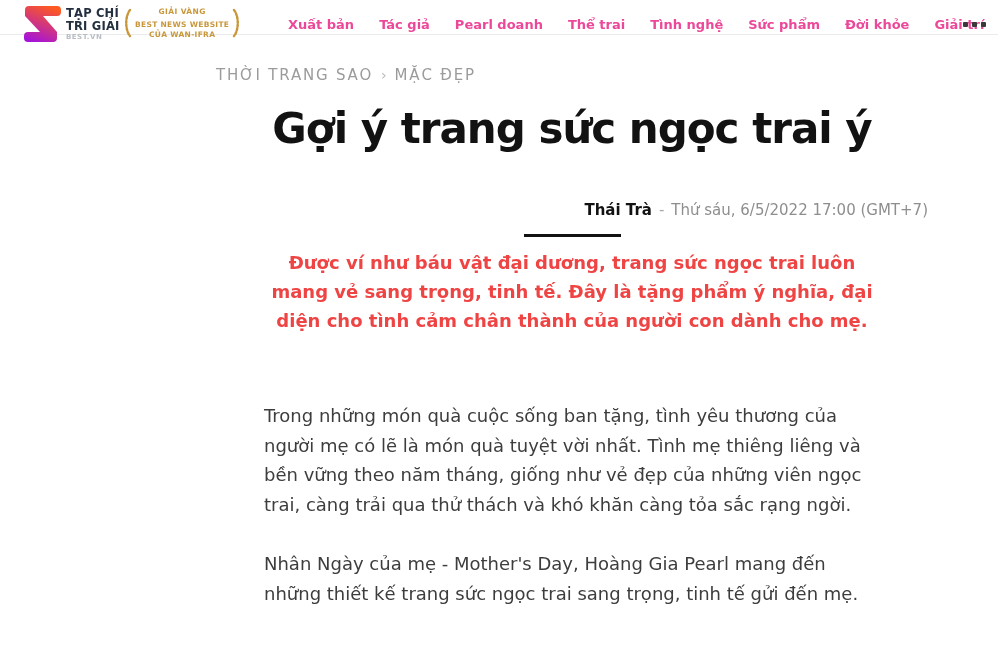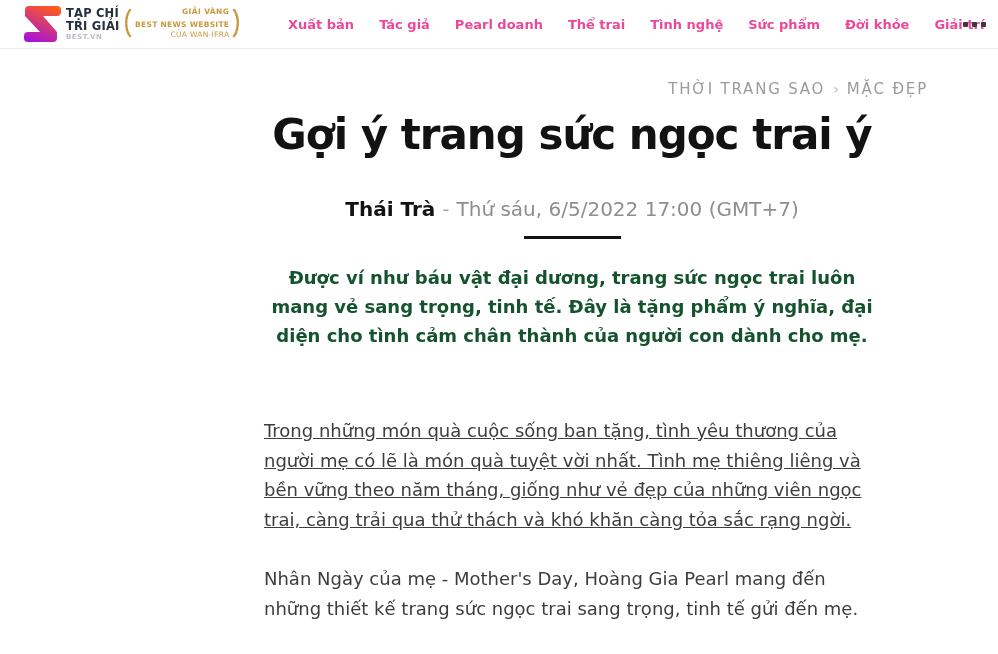--- a/index.html
+++ b/index.html
@@ -2,21 +2,21 @@
 <html lang="vi"><head>
 <meta charset="utf-8">
 <style>
   * { margin: 0; padding: 0; box-sizing: border-box; }
   html, body { width: 998px; height: 654px; overflow: hidden; background: #ffffff; }
   body { font-family: "DejaVu Sans", "Liberation Sans", sans-serif; }
 
   
   .header {
     position: relative;
-    height: 49px;
+    height: 35px;
     background: #ffffff;
     border-bottom: 1px solid #ebebeb;
     padding-left: 44px;
   }
   .logo {
     position: absolute;
     left: 24px; top: 5px;
     display: flex;
     align-items: center;
     cursor: pointer;
@@ -37,24 +37,24 @@
     letter-spacing: 0.5px;
     margin-top: 2px;
   }
   .award {
     position: absolute;
     left: 122px; top: 8px;
     display: flex;
     align-items: center;
     gap: 3px;
   }
-  .award-text { text-align: right; line-height: 1; }
+  .award-text { text-align: center; line-height: 1; }
   .award-text .a1 { font-size: 7.5px; font-weight: 700; color: #c9973b; letter-spacing: 0.4px; }
   .award-text .a2 { font-size: 7.5px; font-weight: 700; color: #c9973b; letter-spacing: 0.3px; margin-top: 5px; }
-  .award-text .a3 { font-size: 7.5px; font-weight: 400; color: #c9973b; letter-spacing: 0.3px; margin-top: 3px; }
+  .award-text .a3 { font-size: 7.5px; font-weight: 700; color: #c9973b; letter-spacing: 0.3px; margin-top: 3px; }
   .laurel { width: 10px; height: 30px; }
 
   .nav {
     position: absolute;
     left: 288px; top: 0;
     height: 48px;
     display: flex;
     align-items: center;
     gap: 25px;
   }
@@ -83,77 +83,77 @@
     display: block;
   }
 
   
   .article {
     width: 712px;
     margin-left: 216px;
   }
   .breadcrumb {
     padding-top: 31px;
-    text-align: right;
+    text-align: left;
     font-size: 15px;
     letter-spacing: 1.8px;
     color: #9b9b9b;
     text-transform: uppercase;
   }
   .breadcrumb a { color: #9b9b9b; text-decoration: none; cursor: pointer; }
   .breadcrumb .sep { color: #b9b9b9; margin: 0 8px; font-size: 14px; letter-spacing: 0; }
 
   .title {
-    margin-top: 8px;
+    margin-top: 16px;
     text-align: center;
     font-size: 42px;
     line-height: 58px;
     font-weight: 800;
     letter-spacing: -1px;
     color: #121212;
   }
   .title span { display: block; }
 
   .byline {
-    margin-top: 33px;
-    text-align: center;
-    font-size: 20px;
+    margin-top: 43px;
+    text-align: right;
+    font-size: 15px;
     color: #8e8e8e;
   }
   .byline .author { color: #121212; font-weight: 700; cursor: pointer; }
   .byline .dash { margin: 0 7px; color: #a9a9a9; }
 
   .byline-rule {
     width: 97px;
     height: 3px;
     background: #121212;
     margin: 15px auto 0 auto;
   }
 
   .lead {
     width: 606px;
-    margin: 24px auto 0 auto;
+    margin: 11px auto 0 auto;
     text-align: center;
     font-size: 18px;
     line-height: 29px;
     font-weight: 700;
-    color: #14532d;
+    color: #ef4444;
   }
 
   .body-text {
     width: 616px;
     margin: 0 auto;
   }
   .body-text p {
     font-size: 18px;
     line-height: 29.5px;
     color: #3d3d3d;
     margin-top: 30px;
   }
-  .body-text p:first-child { margin-top: 66px; text-decoration: underline; }
+  .body-text p:first-child { margin-top: 66px; }
 </style>
 </head>
 <body>
 
 <header class="header">
 
   <div class="logo">
     <svg class="logo-z" viewBox="0 0 37 38">
       <defs>
         <linearGradient id="zgrad" x1="0.7" y1="0" x2="0.3" y2="1">

